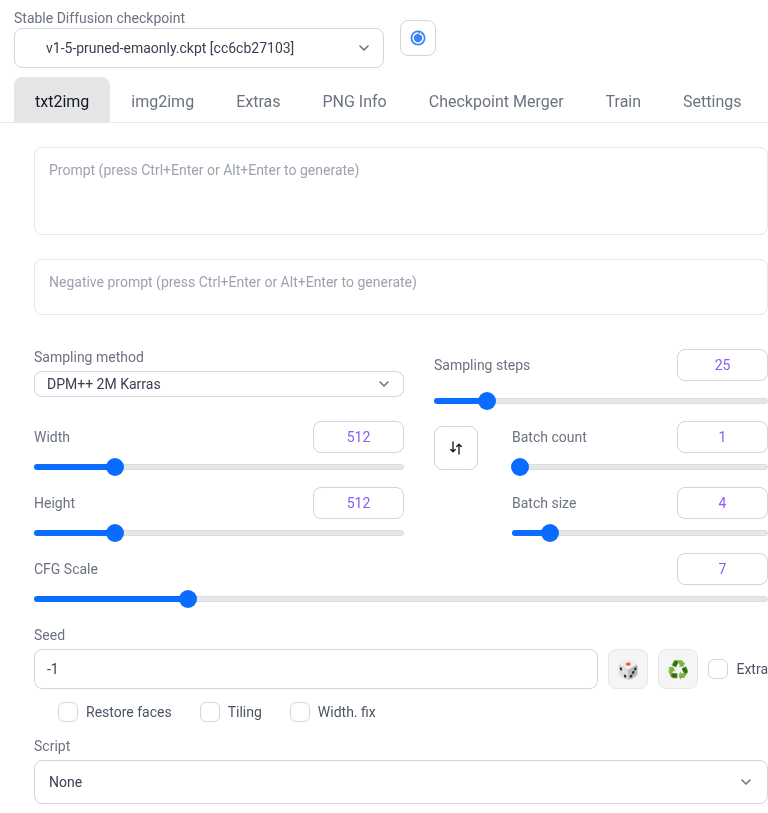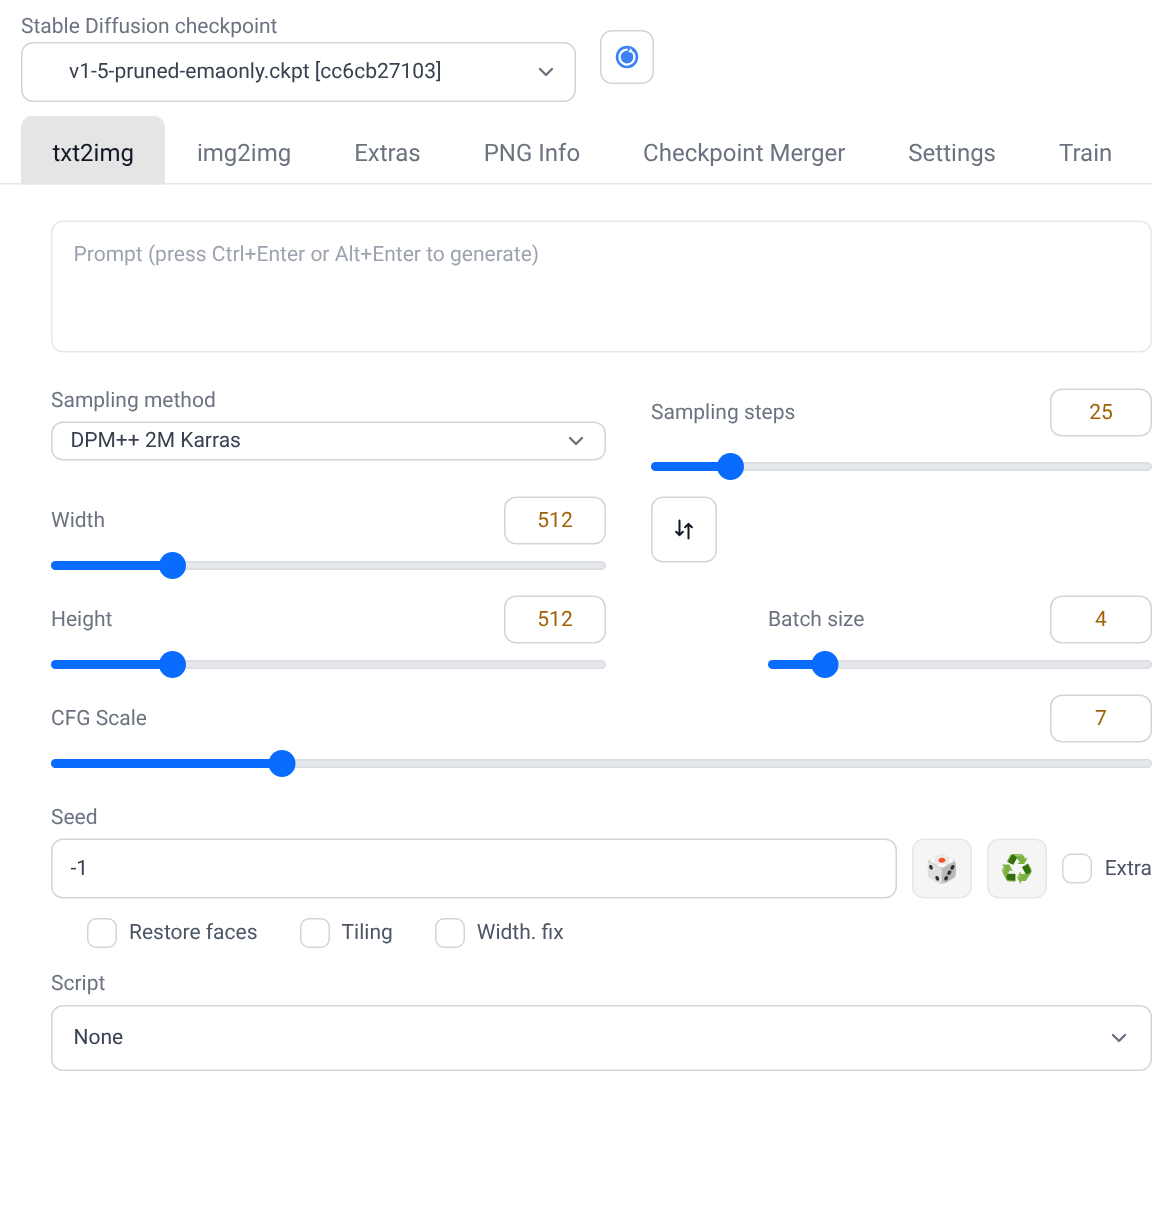--- a/index.html
+++ b/index.html
@@ -88,26 +88,26 @@
   }
   .field { display: flex; flex-direction: column; gap: 6px; }
   .row-head {
     display: flex;
     justify-content: space-between;
     align-items: center;
   }
   .num-box {
     border: 1px solid #d1d5db;
     border-radius: 8px;
-    width: 68px;
+    width: 91px;
     height: 32px;
     display: inline-flex;
     align-items: center;
     justify-content: center;
-    color: #a16207;
+    color: #8b5cf6;
     background: #fff;
   }
   .slider-wrap { position: relative; height: 16px; display: flex; align-items: center; }
   .track {
     position: absolute; left: 0; right: 0;
     height: 6px; border-radius: 3px;
     background: #e5e7eb;
     border: 1px solid #d9dde3;
   }
   .fill {
@@ -206,30 +206,33 @@
     </span>
   </div>
 </div>
 
 <div class="tabs">
   <div class="tab active">txt2img</div>
   <div class="tab">img2img</div>
   <div class="tab">Extras</div>
   <div class="tab">PNG Info</div>
   <div class="tab">Checkpoint Merger</div>
+  <div class="tab">Train</div>
   <div class="tab">Settings</div>
-  <div class="tab">Train</div>
 </div>
 
 <div class="panel">
 
   <div class="prompt-box">
     <span>Prompt (press Ctrl+Enter or Alt+Enter to generate)</span>
   </div>
 
+  <div class="prompt-box neg-box">
+    <span>Negative prompt (press Ctrl+Enter or Alt+Enter to generate)</span>
+  </div>
 
   <div class="grid">
 
     <div class="field">
       <span class="label">Sampling method</span>
       <div class="select" style="height:26px">
         <span>DPM++ 2M Karras</span>
         <span class="chevron">
           <svg width="12" height="12" viewBox="0 0 12 12">
               <path d="M2 4l4 4 4-4" stroke="#6b7280" stroke-width="1.6" fill="none" stroke-linecap="round" stroke-linejoin="round"></path>
@@ -263,20 +266,31 @@
     </div>
 
     <div class="wh-right">
       <div class="swap-btn" style="grid-row:1 / span 2">
         <span>
           <svg width="18" height="18" viewBox="0 0 24 24">
               <path d="M8 4v13M8 17l-3-3M8 17l3-3" stroke="#111827" stroke-width="1.8" fill="none" stroke-linecap="round" stroke-linejoin="round"></path>
               <path d="M16 20V7M16 7l-3 3M16 7l3 3" stroke="#111827" stroke-width="1.8" fill="none" stroke-linecap="round" stroke-linejoin="round"></path>
             </svg>
         </span>
+      </div>
+      <div class="batch-block">
+        <div class="batch-head">
+          <span class="label">Batch count</span>
+          <span class="num-box">1</span>
+        </div>
+        <div class="slider-wrap">
+          <div class="track"></div>
+          <div class="fill" style="width:0%"></div>
+          <div class="thumb" style="left:3%"></div>
+        </div>
       </div>
     </div>
 
     <div class="field">
       <div class="row-head">
         <span class="label">Height</span>
         <span class="num-box">512</span>
       </div>
       <div class="slider-wrap">
         <div class="track"></div>

